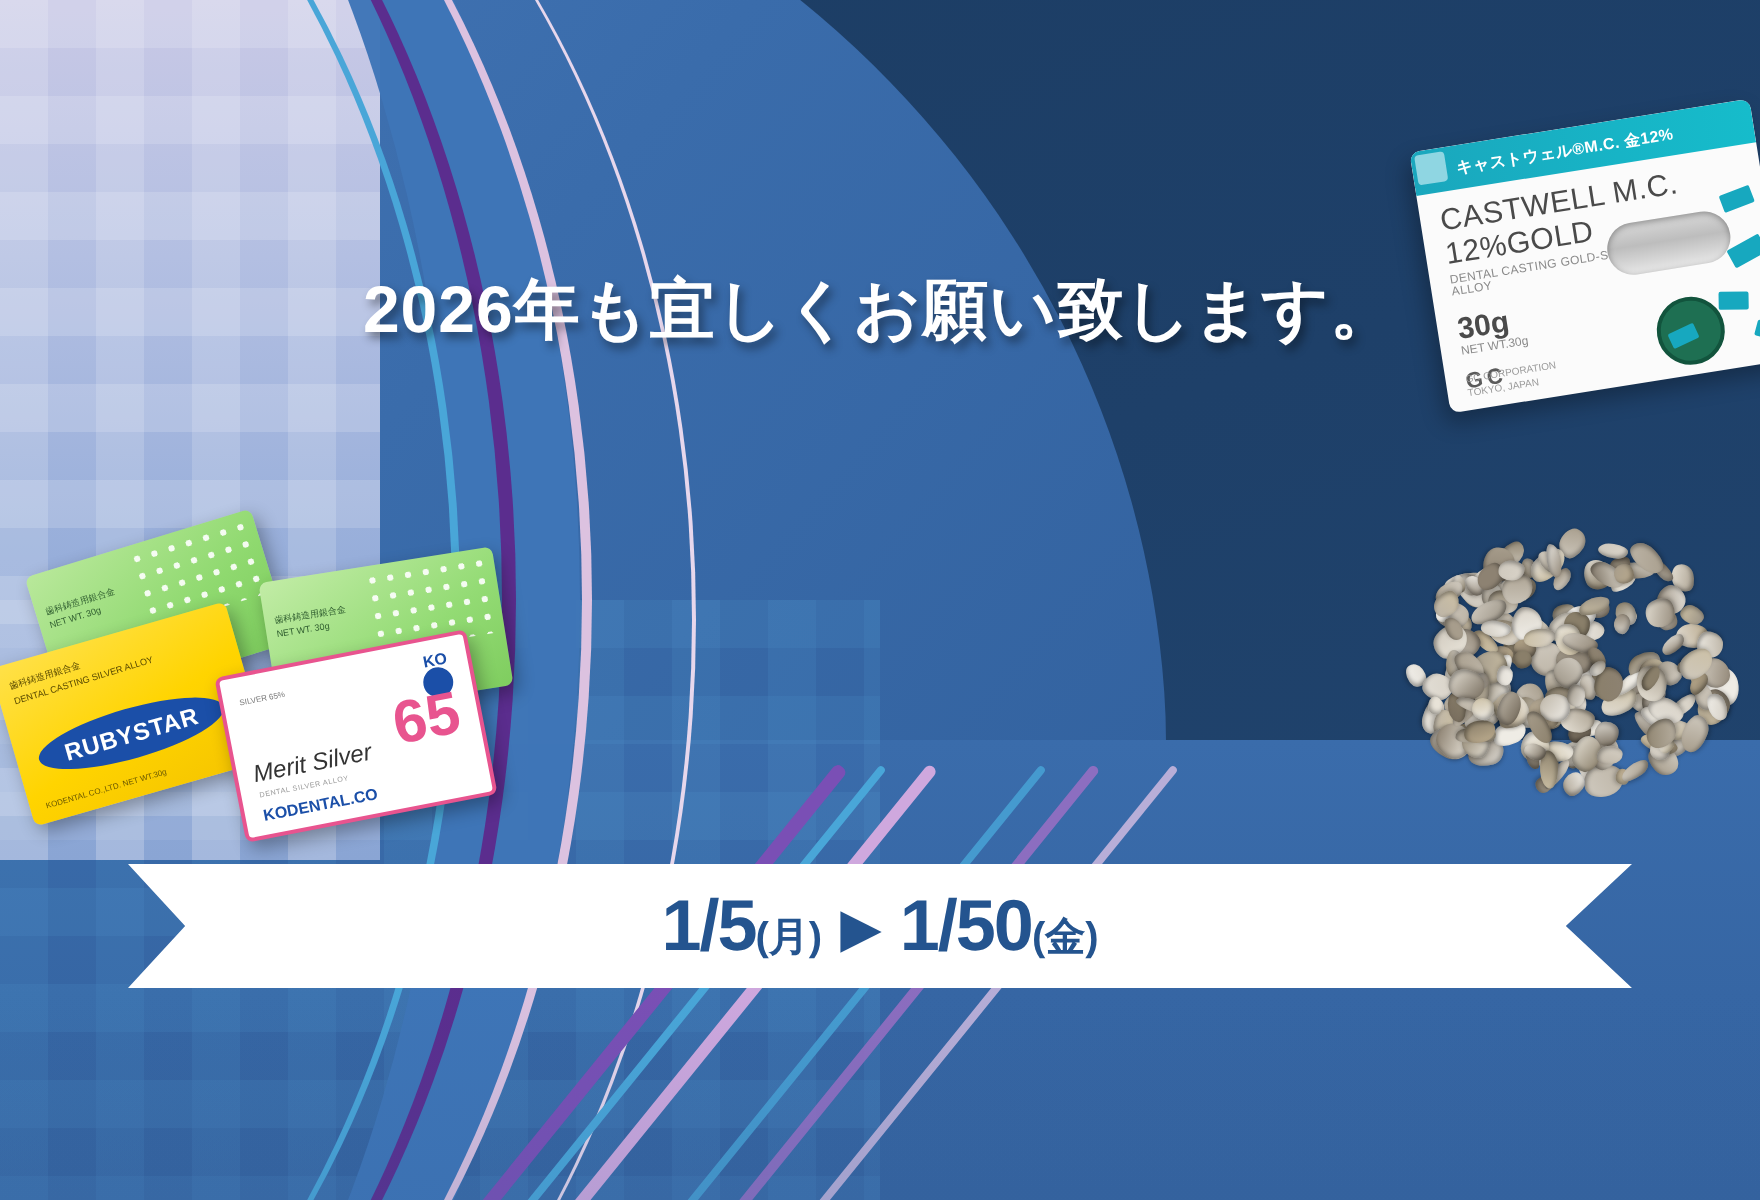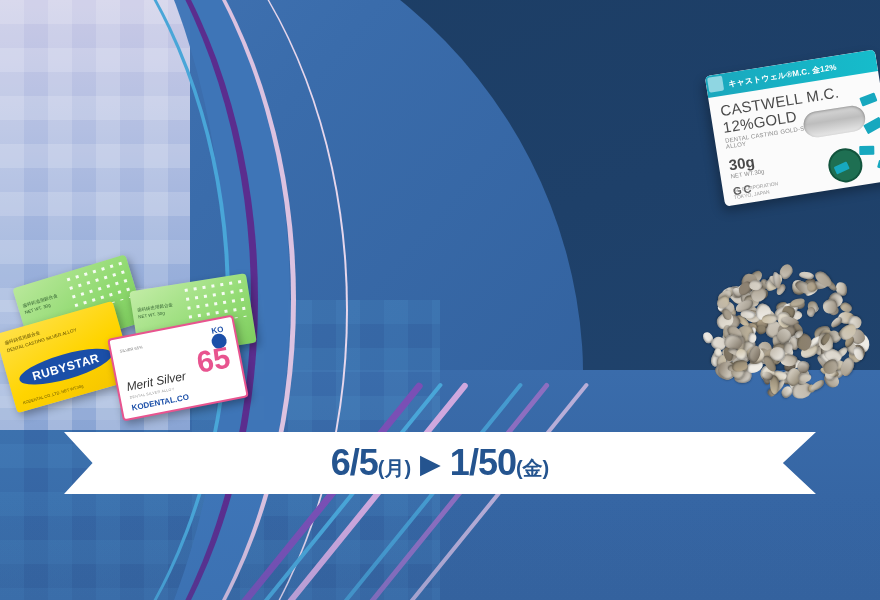--- a/index.html
+++ b/index.html
@@ -578,26 +578,27 @@
       <div class="nug" style="left: 49.9725px; top: 69.0226px; width: 8.39408px; height: 9.77327px; transform: rotate(183.169deg); background: linear-gradient(79deg, rgb(239, 236, 229), rgb(226, 222, 214));"></div>
       <div class="nug" style="left: 125.614px; top: 94.838px; width: 13.2107px; height: 15.5693px; transform: rotate(229.43deg); background: linear-gradient(219deg, rgb(138, 127, 106), rgb(189, 181, 167));"></div>
       <div class="nug" style="left: 95.8889px; top: 67.1143px; width: 9.43889px; height: 6.28181px; transform: rotate(135.717deg); background: linear-gradient(90deg, rgb(156, 148, 134), rgb(239, 236, 229));"></div>
       <div class="nug" style="left: 154.055px; top: 84.5255px; width: 13.6753px; height: 9.15384px; transform: rotate(245.521deg); background: linear-gradient(213deg, rgb(243, 241, 236), rgb(207, 201, 190));"></div>
       <div class="nug" style="left: 121.083px; top: 72.2061px; width: 13.101px; height: 6.54139px; transform: rotate(119.264deg); background: linear-gradient(219deg, rgb(138, 127, 106), rgb(138, 127, 106));"></div>
       <div class="nug" style="left: 37.8345px; top: 85.3114px; width: 11.3384px; height: 11.2719px; transform: rotate(5.13795deg); background: linear-gradient(343deg, rgb(243, 241, 236), rgb(203, 191, 164));"></div>
       <div class="nug" style="left: 94.7814px; top: 30.7576px; width: 8.08287px; height: 16.0957px; transform: rotate(71.4566deg); background: linear-gradient(291deg, rgb(203, 191, 164), rgb(156, 148, 134));"></div>
     </div>
 
   <div class="greeting">
+    <span class="greeting-line">2026年も宜しくお願い致します。</span>
   </div>
 
 
   <div class="ribbon">
     <div class="ribbon-text">
-      <span class="rb-num">6/5</span>
+      <span class="rb-num">1/5</span>
       <span class="rb-small">(月)</span>
       <span class="rb-arrow">▶</span>
       <span class="rb-num">1/50</span>
       <span class="rb-small">(金)</span>
     </div>
   </div>
 
 </div>
 
 </body></html>

